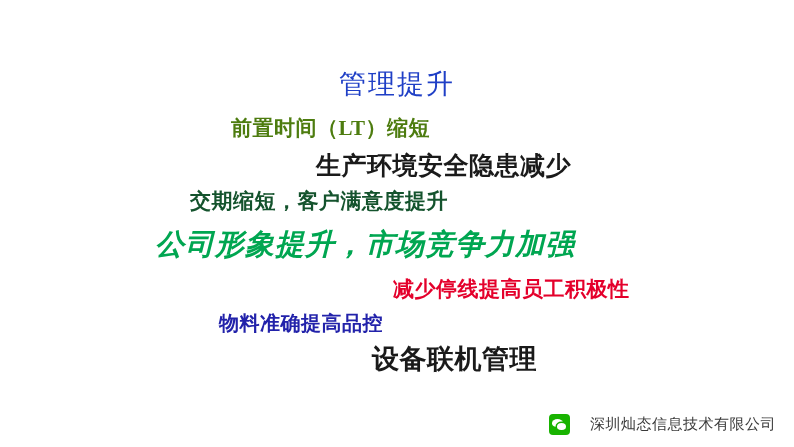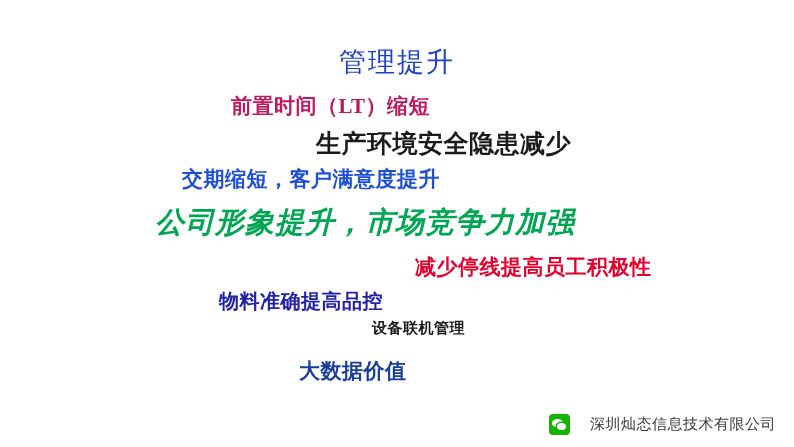--- a/index.html
+++ b/index.html
@@ -18,29 +18,30 @@
     width: 794px;
     height: 447px;
     background: #ffffff;
   }
   .line {
     position: absolute;
     white-space: nowrap;
     font-family: "Liberation Serif", serif;
     font-weight: bold;
     letter-spacing: 0.5px;
+    margin-top: 22px;
   }
   #l0 { left: 50%; transform: translateX(-50%); top: 44px; font-size: 27px; color: #1f3fc6; font-weight: normal; letter-spacing: 2px; }
-  #l1 { left: 231px; top: 92px; font-size: 21px; color: #be185d; }
+  #l1 { left: 231px; top: 92px; font-size: 21px; color: #4d7c0f; }
   #l2 { left: 316px; top: 127px; font-size: 25px; color: #1a1a1a; }
-  #l3 { left: 182px; top: 165px; font-size: 21px; color: #1d4ed8; }
+  #l3 { left: 190px; top: 165px; font-size: 21px; color: #14532d; }
   #l4 { left: 155px; top: 203px; font-size: 29px; color: #00a651; letter-spacing: 1px; font-style: italic; }
-  #l5 { left: 415px; top: 253px; font-size: 21px; color: #e4002b; }
+  #l5 { left: 393px; top: 253px; font-size: 21px; color: #e4002b; }
   #l6 { left: 219px; top: 288px; font-size: 20px; color: #2222aa; font-family: Liberation Serif, serif; }
-  #l7 { left: 372px; top: 319px; font-size: 15px; color: #1a1a1a; }
+  #l7 { left: 372px; top: 319px; font-size: 27px; color: #1a1a1a; }
   #l8 { left: 299px; top: 357px; font-size: 21px; color: #1a3f9b; }
 
   #watermark {
     position: absolute;
     right: 18px;
     bottom: 12px;
     display: flex;
     align-items: center;
     gap: 20px;
   }
@@ -88,20 +89,19 @@
 
   <div class="line" id="l0">管理提升</div>
 
   <div class="line" id="l1">前置时间（LT）缩短</div>
   <div class="line" id="l2">生产环境安全隐患减少</div>
   <div class="line" id="l3">交期缩短，客户满意度提升</div>
   <div class="line" id="l4">公司形象提升，市场竞争力加强</div>
   <div class="line" id="l5">减少停线提高员工积极性</div>
   <div class="line" id="l6">物料准确提高品控</div>
   <div class="line" id="l7">设备联机管理</div>
-  <div class="line" id="l8">大数据价值</div>
 
   <div id="watermark">
     <div id="wm-icon"></div>
     <div id="wm-text">深圳灿态信息技术有限公司</div>
   </div>
 
 </div>
 
 </body></html>

